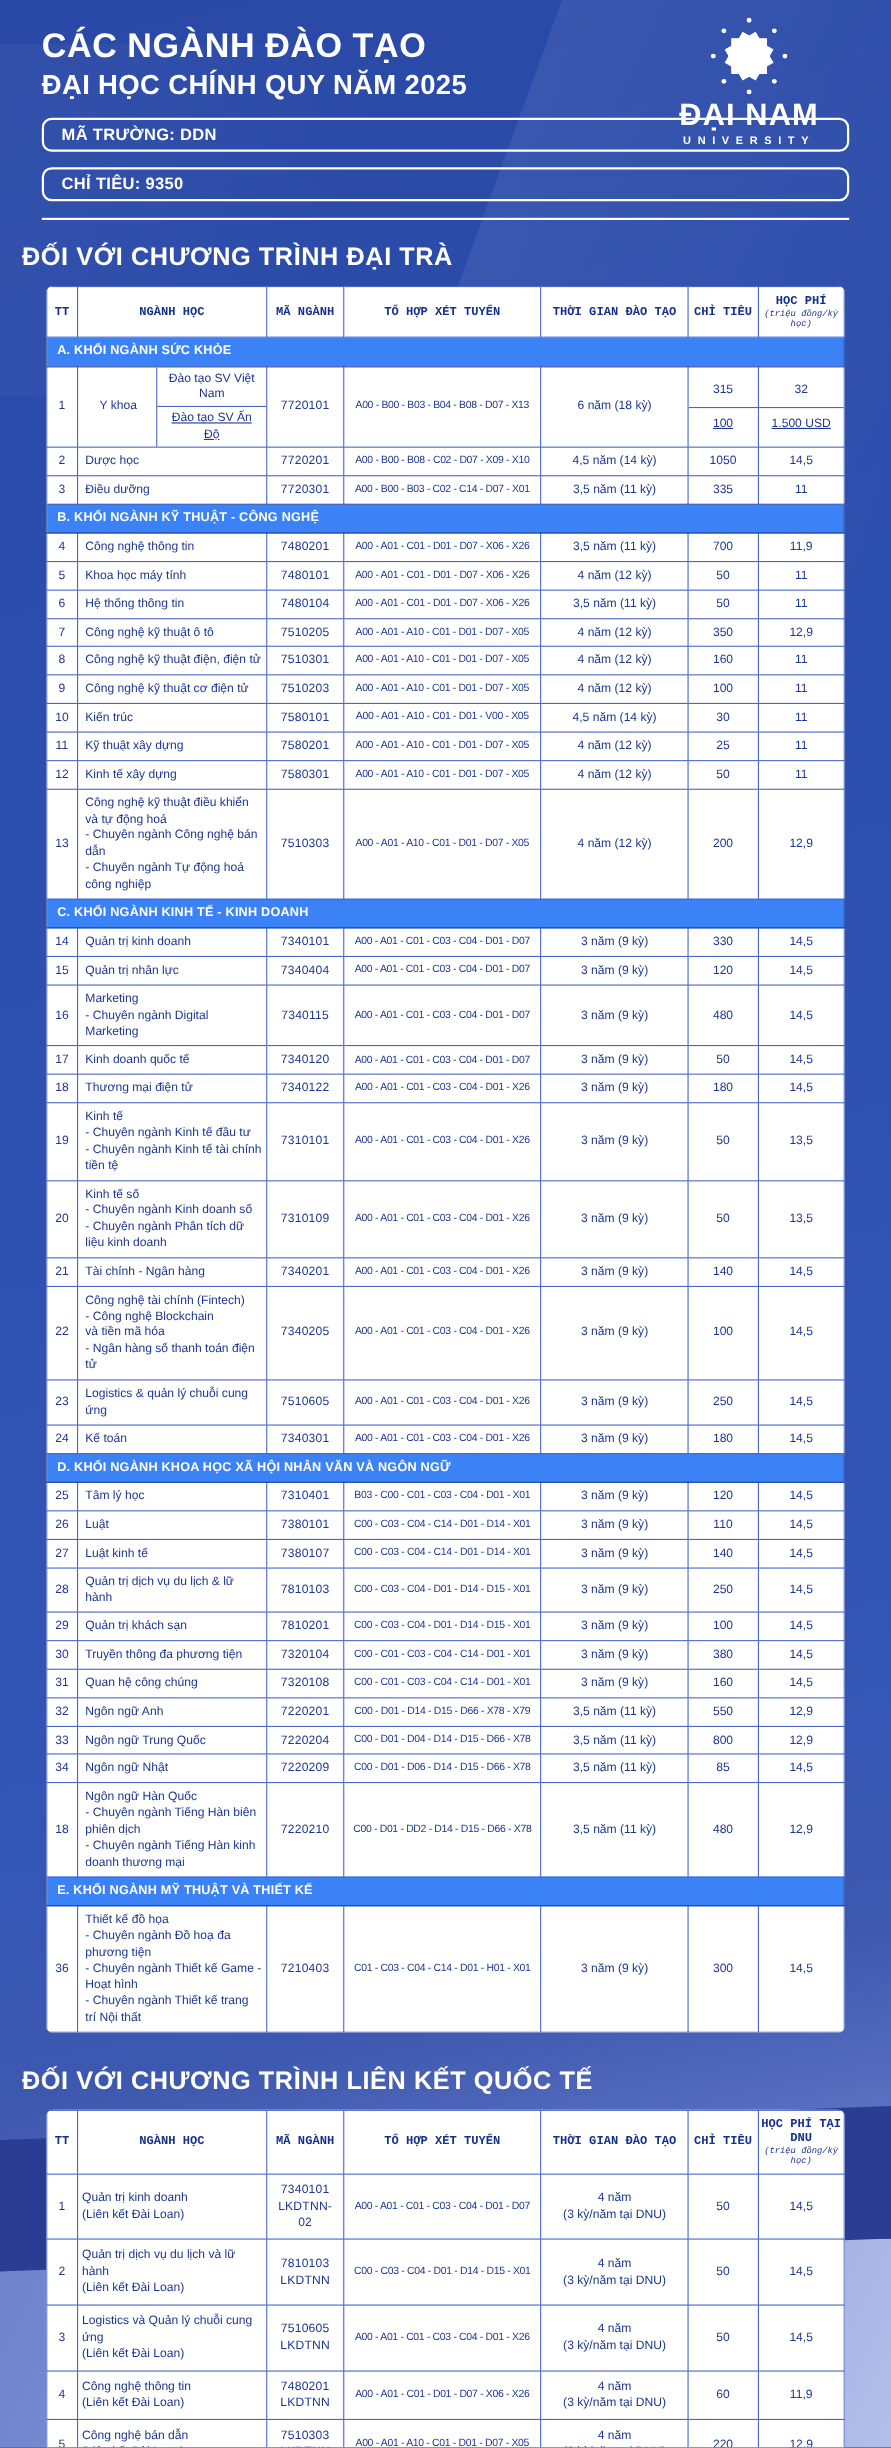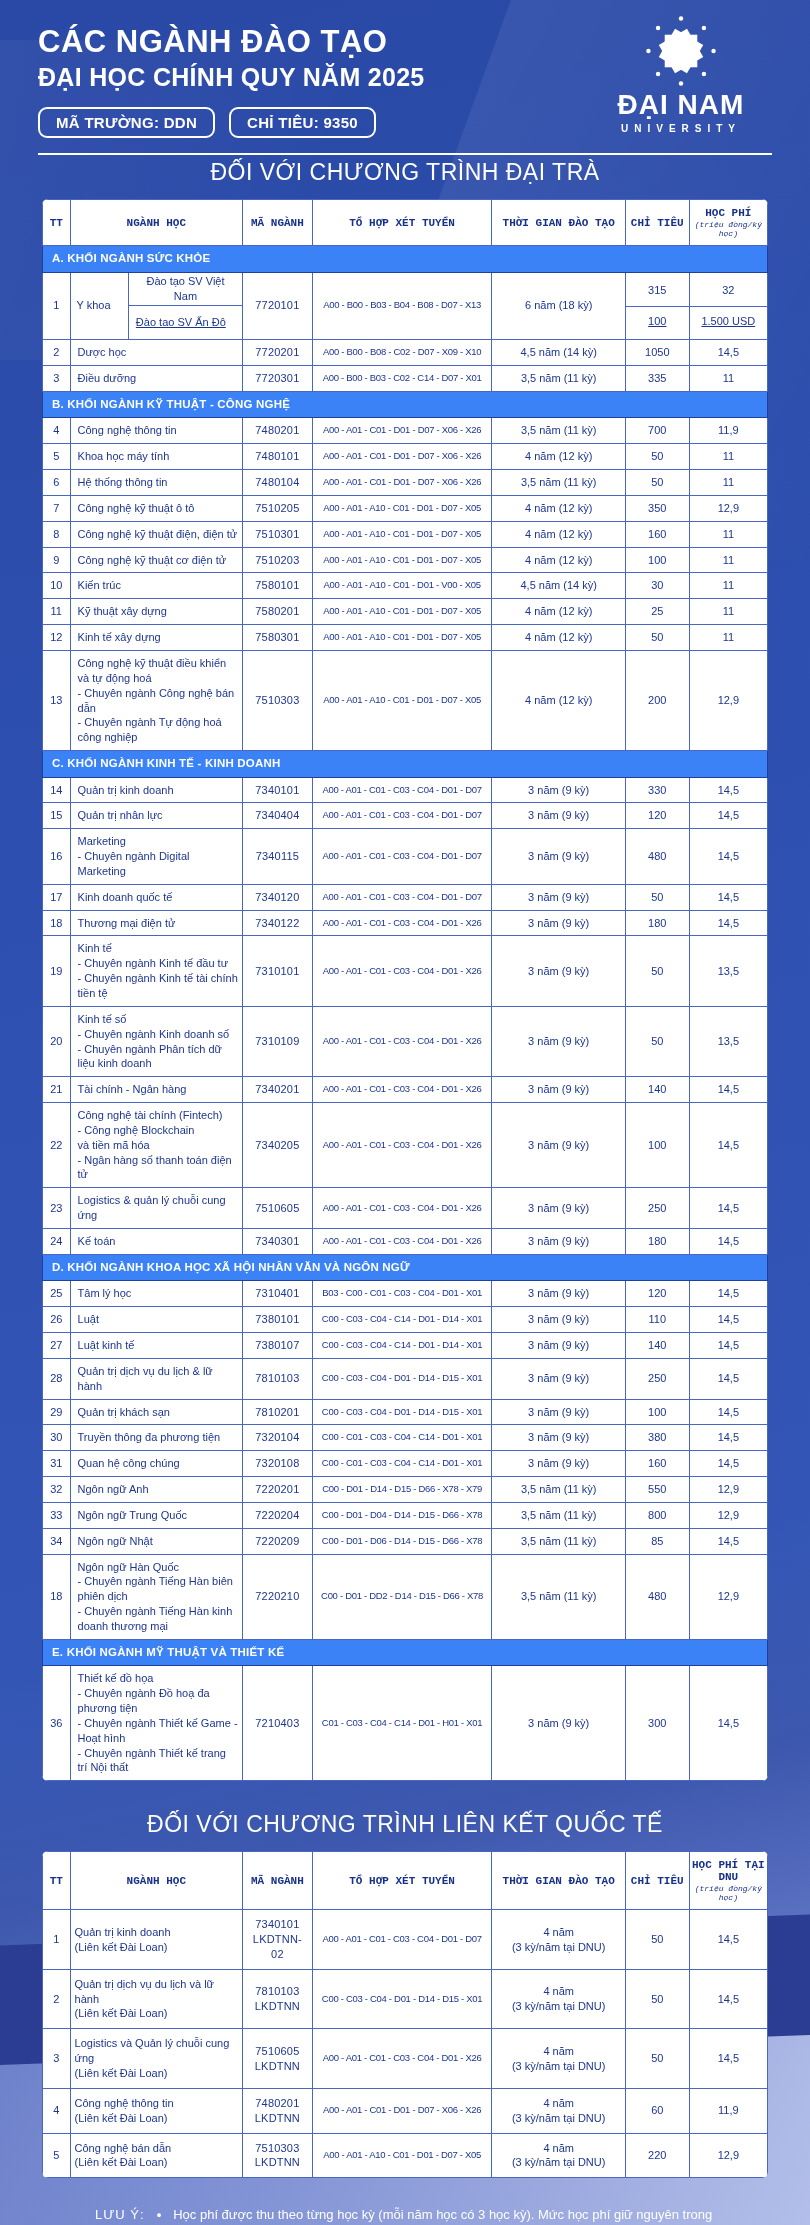--- a/index.html
+++ b/index.html
@@ -15,48 +15,48 @@
   .bg-dark-band { position:absolute; left:-20px; right:-20px; top:1930px; height:150px; background:#2b3d92; transform:skewY(-2.2deg); }
   .bg-light { position:absolute; left:0; right:0; top:2035px; bottom:0;
     background:linear-gradient(115deg,#6d81cb 0%,#8495d6 40%,#a3b0e2 80%,#b3bfe9 100%);
     clip-path:polygon(0 30px,100% 0,100% 100%,0 100%); }
   .content { position:relative; z-index:2; color:#fff; }
 
   
   .hdr { position:relative; padding:24px 38px 0; }
   .hdr-title1 { font-size:31px; font-weight:800; letter-spacing:.5px; }
   .hdr-title2 { font-size:25px; font-weight:800; margin-top:3px; letter-spacing:.3px; }
-  .badges { display:flex; gap:14px; margin-top:15px; }
+  .badges { display:flex; gap:14px; margin-top:15px;flex-direction:column; }
   .badge { border:2px solid #fff; border-radius:9px; padding:5px 16px; font-size:15px; font-weight:800; letter-spacing:.3px; }
   .logo { position:absolute; top:14px; right:34px; width:190px; text-align:center; }
   .logo svg { display:block; margin:0 auto; }
   .logo-name { font-size:28px; font-weight:800; letter-spacing:1px; margin-top:1px; }
   .logo-sub { font-size:10px; letter-spacing:6px; margin-top:2px; font-weight:700; }
   .divider { height:2px; background:#fff; margin:15px 38px 0; }
 
   
-  .big-title { text-align:center; font-size:23px; font-weight:400; letter-spacing:.5px; margin:4px 20px 13px; }
+  .big-title { font-size:23px; font-weight:700; letter-spacing:.5px; margin:20px 20px 13px; }
 
   
   .tblwrap { margin:0 42px; background:#fff; border-radius:6px; overflow:hidden; }
   table { width:100%; border-collapse:collapse; table-layout:fixed; color:#1d3690; }
   col.c1{width:3.8%} col.c2{width:23.8%} col.c3{width:9.6%} col.c4{width:24.8%} col.c5{width:18.4%} col.c6{width:8.8%} col.c7{width:10.8%}
   th, td { border:1px solid #4966c4; }
   thead th { padding:7px 2px; font-size:11px; font-weight:700; color:#16318c; text-align:center; vertical-align:middle;font-family:Liberation Mono, monospace; }
   .th-note { font-size:8px; font-style:italic; font-weight:400; margin-top:1px; }
   tbody td { padding:5px 4px; font-size:11px; text-align:center; vertical-align:middle; line-height:1.35; }
   td.c-name { text-align:left; padding-left:7px; white-space:pre-line; }
   td.c-code { letter-spacing:.2px; white-space:pre-line; }
   td.c-combo { font-size:9.5px; letter-spacing:-.3px; white-space:nowrap; overflow:hidden; }
   td.c-dur { white-space:pre-line;text-align:center; }
   tr.section td { background:#3b82f6; color:#fff; text-align:left; font-weight:700; font-size:11.5px; padding:5px 9px; border:1px solid #20409e; letter-spacing:.2px; }
   
   td.c-split { padding:0; }
   .splitwrap { display:flex; align-items:stretch; }
-  .split-left { flex:0 0 34%; display:flex; align-items:center; padding:4px 6px; border-right:1px solid #4966c4; }
+  .split-left { flex:0 0 34%; display:flex; align-items:center; padding:4px 6px; border-right:1px solid #4966c4;margin-left:14px; }
   .split-right { flex:1; display:flex; flex-direction:column; }
   .half { flex:1; min-height:31px; display:flex; align-items:center; padding:3px 7px; }
   .half + .half { border-top:1px solid #4966c4;text-decoration:underline; }
   .vcol { display:flex; flex-direction:column; }
   .vcol .half { justify-content:center; }
   .intl tbody td { padding:7px 4px; }
 
   
   .note { display:flex; gap:12px; margin:28px 70px 0 95px; font-size:13px; align-items:baseline; }
   .note-label { font-weight:400; letter-spacing:1px; white-space:nowrap; }

